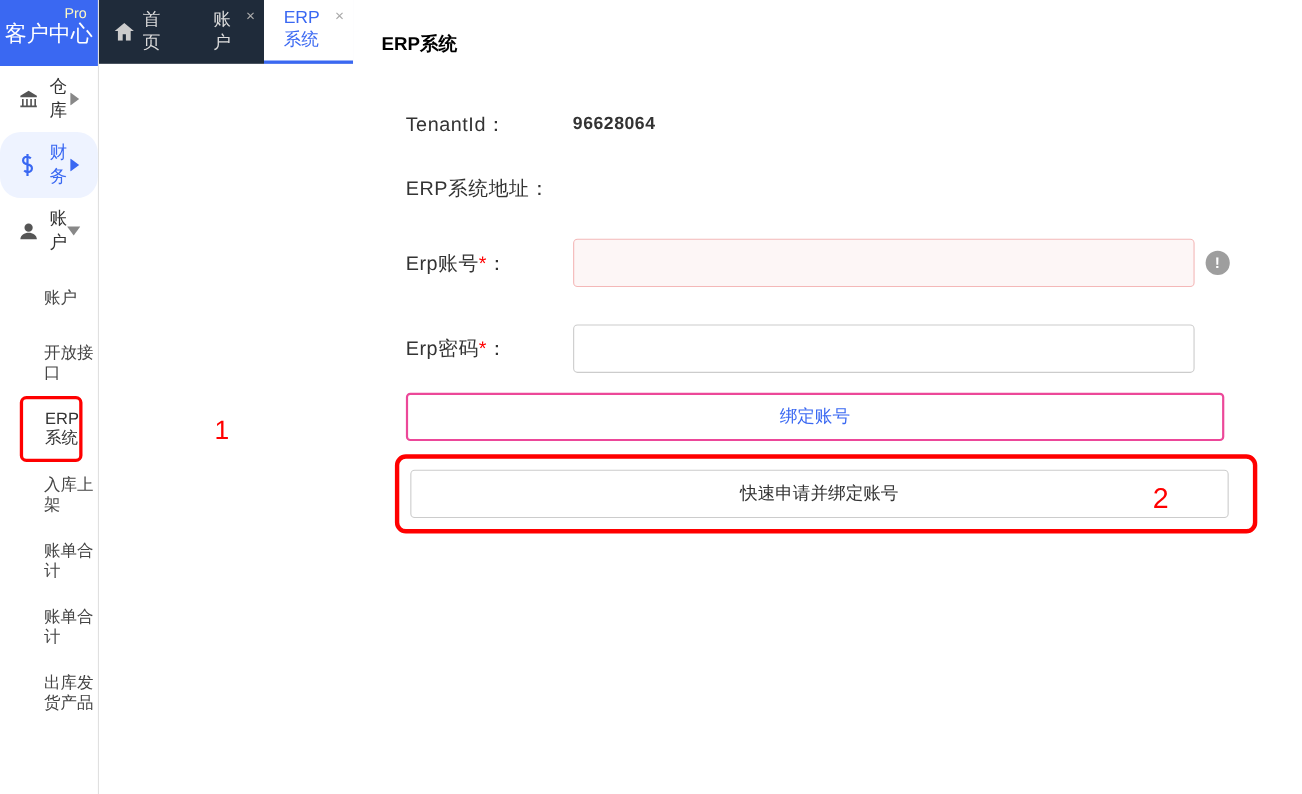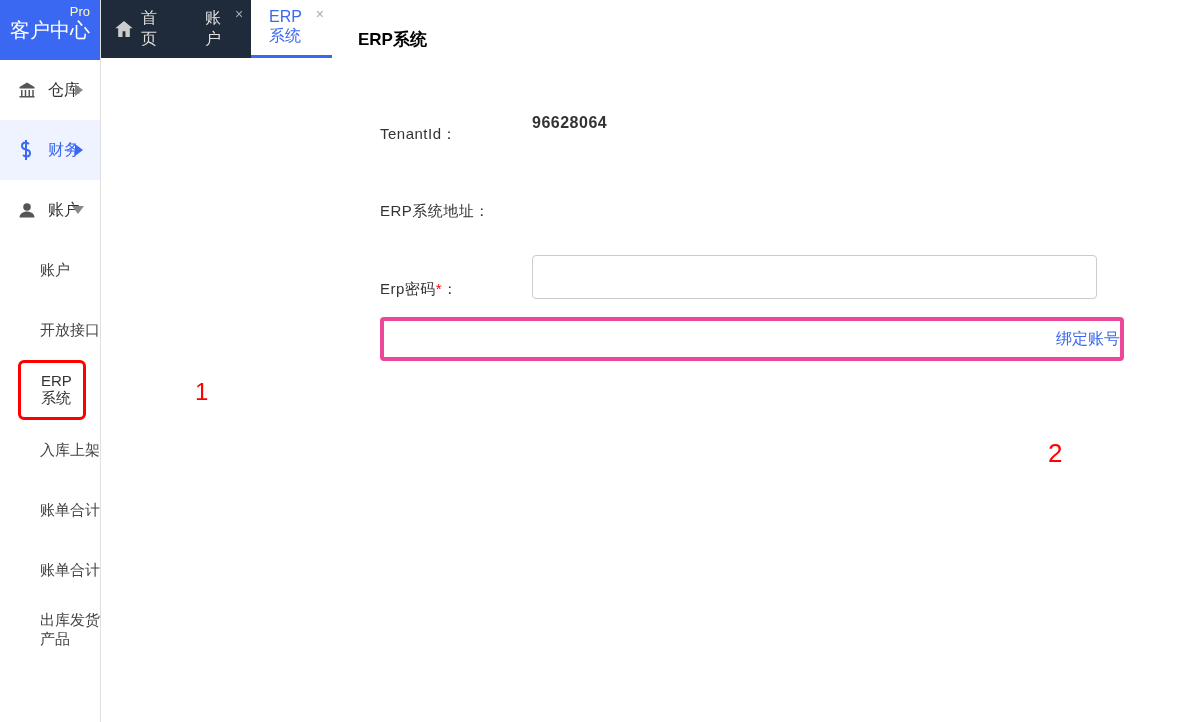--- a/index.html
+++ b/index.html
@@ -8,21 +8,21 @@
 .container { display: flex; height: 100%; }
 
 
 .sidebar { width: 220px; background: #fff; border-right: 1px solid #e0e0e0; display: flex; flex-direction: column; }
 .sidebar-header { height: 60px; background: #3a68f2; color: #fff; display: flex; align-items: center; justify-content: center; position: relative; font-size: 20px; }
 .sidebar-header .pro { position: absolute; top: 4px; right: 10px; font-size: 13px; color: #fef9c3; }
 
 .menu-item { display: flex; align-items: center; padding: 12px 16px; height: 60px; font-size: 16px; color: #333; cursor: pointer; position: relative; border-bottom: 0px solid transparent; }
 .menu-item .micon { width: 22px; display: inline-flex; align-items: center; justify-content: center; margin-right: 10px; color: #555; }
 .menu-item .expand { position: absolute; right: 16px; color: #888; }
-.menu-item.active { background: #eef3ff; color: #3a68f2; }
+.menu-item.active { background: #eef3ff; color: #3a68f2; border-radius: 19px; }
 .menu-item.active .micon { color: #3a68f2; }
 .menu-item.active .expand { color: #3a68f2; }
 
 .submenu-item { display: flex; align-items: center; padding-left: 40px; height: 60px; font-size: 15px; color: #444; cursor: pointer; }
 .submenu-item.selected { color: #333; }
 
 .sub-highlight-box { border: 3px solid #ff0000; border-radius: 6px; margin: 0 14px 0 18px; position: relative; }
 .sub-highlight-box .submenu-item { padding-left: 20px; height: 54px; }
 
 
@@ -33,31 +33,31 @@
 .tab .close { position: absolute; top: 6px; right: 8px; font-size: 14px; color: #aaa; }
 .tab.home-tab { padding-left: 14px; }
 .tab.home-tab .home-icon { margin-right: 8px; display: inline-flex; align-items: center; color: #ccc; }
 .tab.active { background: #fff; color: #3a68f2; border-bottom: 3px solid #3a68f2; }
 
 .content { flex: 1; padding: 28px 20px 0 20px; background: #fff; position: relative; }
 .page-title { font-size: 17px; font-weight: bold; color: #000; margin-bottom: 50px; margin-left: 6px; }
 
 .form-area { padding-left: 28px; padding-right: 40px; }
 .form-row { display: flex; align-items: center; margin-bottom: 34px; }
-.form-row .label { width: 152px; font-size: 15px; color: #333; letter-spacing: 0.5px; margin-top: 24px; }
+.form-row .label { width: 152px; font-size: 18px; color: #333; letter-spacing: 0.5px; }
 .form-row .value { font-size: 16px; color: #333; letter-spacing: 0.5px; font-weight: bold; }
 .form-row .req { color: #ff0000; }
 .form-row .input-wrap { flex: 0 0 565px; position: relative; }
 .form-row .input { width: 565px; height: 44px; border: 1px solid #ccc; border-radius: 4px; padding: 0 10px; font-size: 15px; }
 .form-row .input.error { border-color: #f4b8b8; background: #fdf6f6; }
 .form-row .err-icon { position: absolute; right: -32px; top: 50%; transform: translateY(-50%); width: 22px; height: 22px; border-radius: 50%; background: #9e9e9e; color: #fff; display: flex; align-items: center; justify-content: center; font-size: 14px; font-weight: bold; }
 
 .btn-row { margin-bottom: 12px; }
 .btn { display: block; width: 744px; height: 44px; border-radius: 4px; font-size: 16px; cursor: pointer; display: flex; align-items: center; justify-content: center; margin: 0; }
-.btn-primary { border: 4px solid #ec4899; color: #3a68f2; background: #fff; justify-content: flex-end; }
+.btn-primary { border: 2px solid #ec4899; color: #3a68f2; background: #fff; }
 .btn-default { border: 1px solid #ccc; color: #333; background: #fff; }
 
 .highlight2 { border: 4px solid #ff0000; border-radius: 10px; padding: 10px 10px; margin-left: -10px; width: 784px; position: relative; }
 
 
 .annotation-1 { position: absolute; left: 195px; top: 378px; color: #ff0000; font-size: 24px; font-weight: normal; z-index: 50; }
 .annotation-2 { position: absolute; left: 1048px; top: 438px; color: #ff0000; font-size: 26px; font-weight: normal; z-index: 50; }
 
 svg { display: block; }
 </style>
@@ -164,33 +164,47 @@
       <div class="page-title">ERP系统</div>
 
       <div class="form-area">
         <div class="form-row">
           <span class="label">TenantId：</span>
           <span class="value">96628064</span>
         </div>
         <div class="form-row">
           <span class="label">ERP系统地址：</span>
         </div>
+        <div class="form-row">
+          <span class="label">
+            <span>Erp账号</span><span class="req">*</span><span>：</span>
+          </span>
+          <span class="input-wrap">
+            <input class="input error" style="">
+            <span class="err-icon">!</span>
+          </span>
+        </div>
         <div class="form-row" style="margin-bottom:18px">
           <span class="label">
             <span>Erp密码</span><span class="req">*</span><span>：</span>
           </span>
           <span class="input-wrap">
             <input type="password" class="input" style="">
           </span>
         </div>
 
         <div class="btn-row">
           <div class="btn btn-primary">
             <span>绑定账号</span>
           </div>
         </div>
+        <div class="highlight2">
+          <div class="btn btn-default">
+            <span>快速申请并绑定账号</span>
+          </div>
+        </div>
       </div>
     </div>
   </div>
 </div>
 
 <span class="annotation-1">1</span>
 <span class="annotation-2">2</span>
 
 </body></html>

